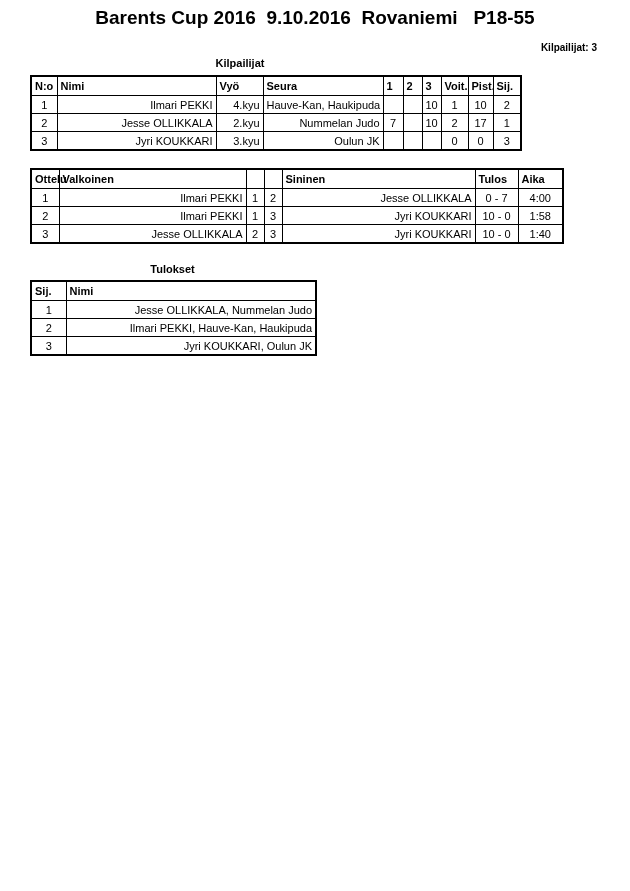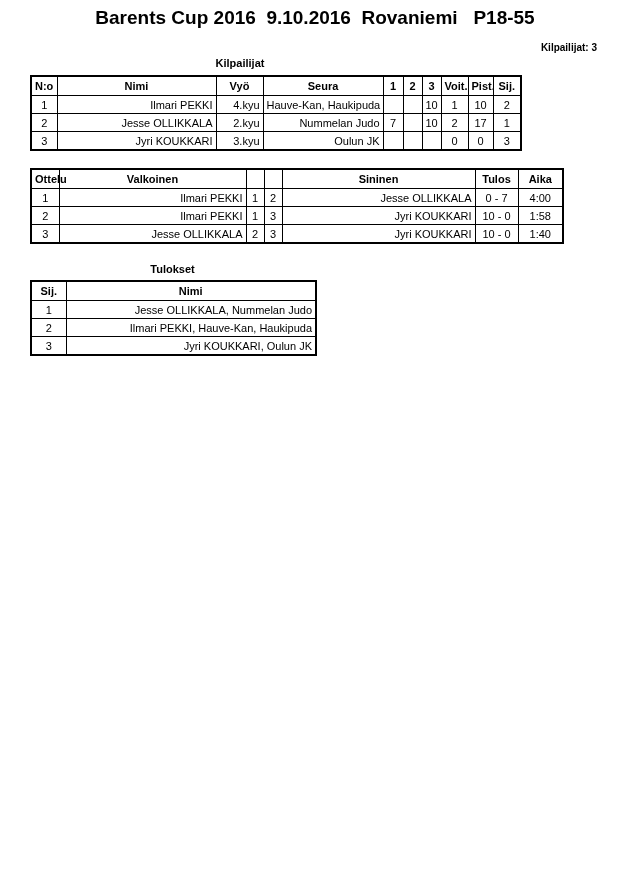--- a/index.html
+++ b/index.html
@@ -61,21 +61,21 @@
     border: 1px solid #000;
     font-size: 11px;
     height: 15px;
     padding: 1px 3px;
     overflow: hidden;
     white-space: nowrap;
     vertical-align: middle;
   }
   th {
     font-weight: bold;
-    text-align: center;
+    text-align: left;
     height: 16px;
   }
   .l { text-align: right; }
   .c { text-align: center; }
   .ovf { overflow: visible; text-align: left; }
 </style>
 </head>
 <body>
 
 <div class="page">

